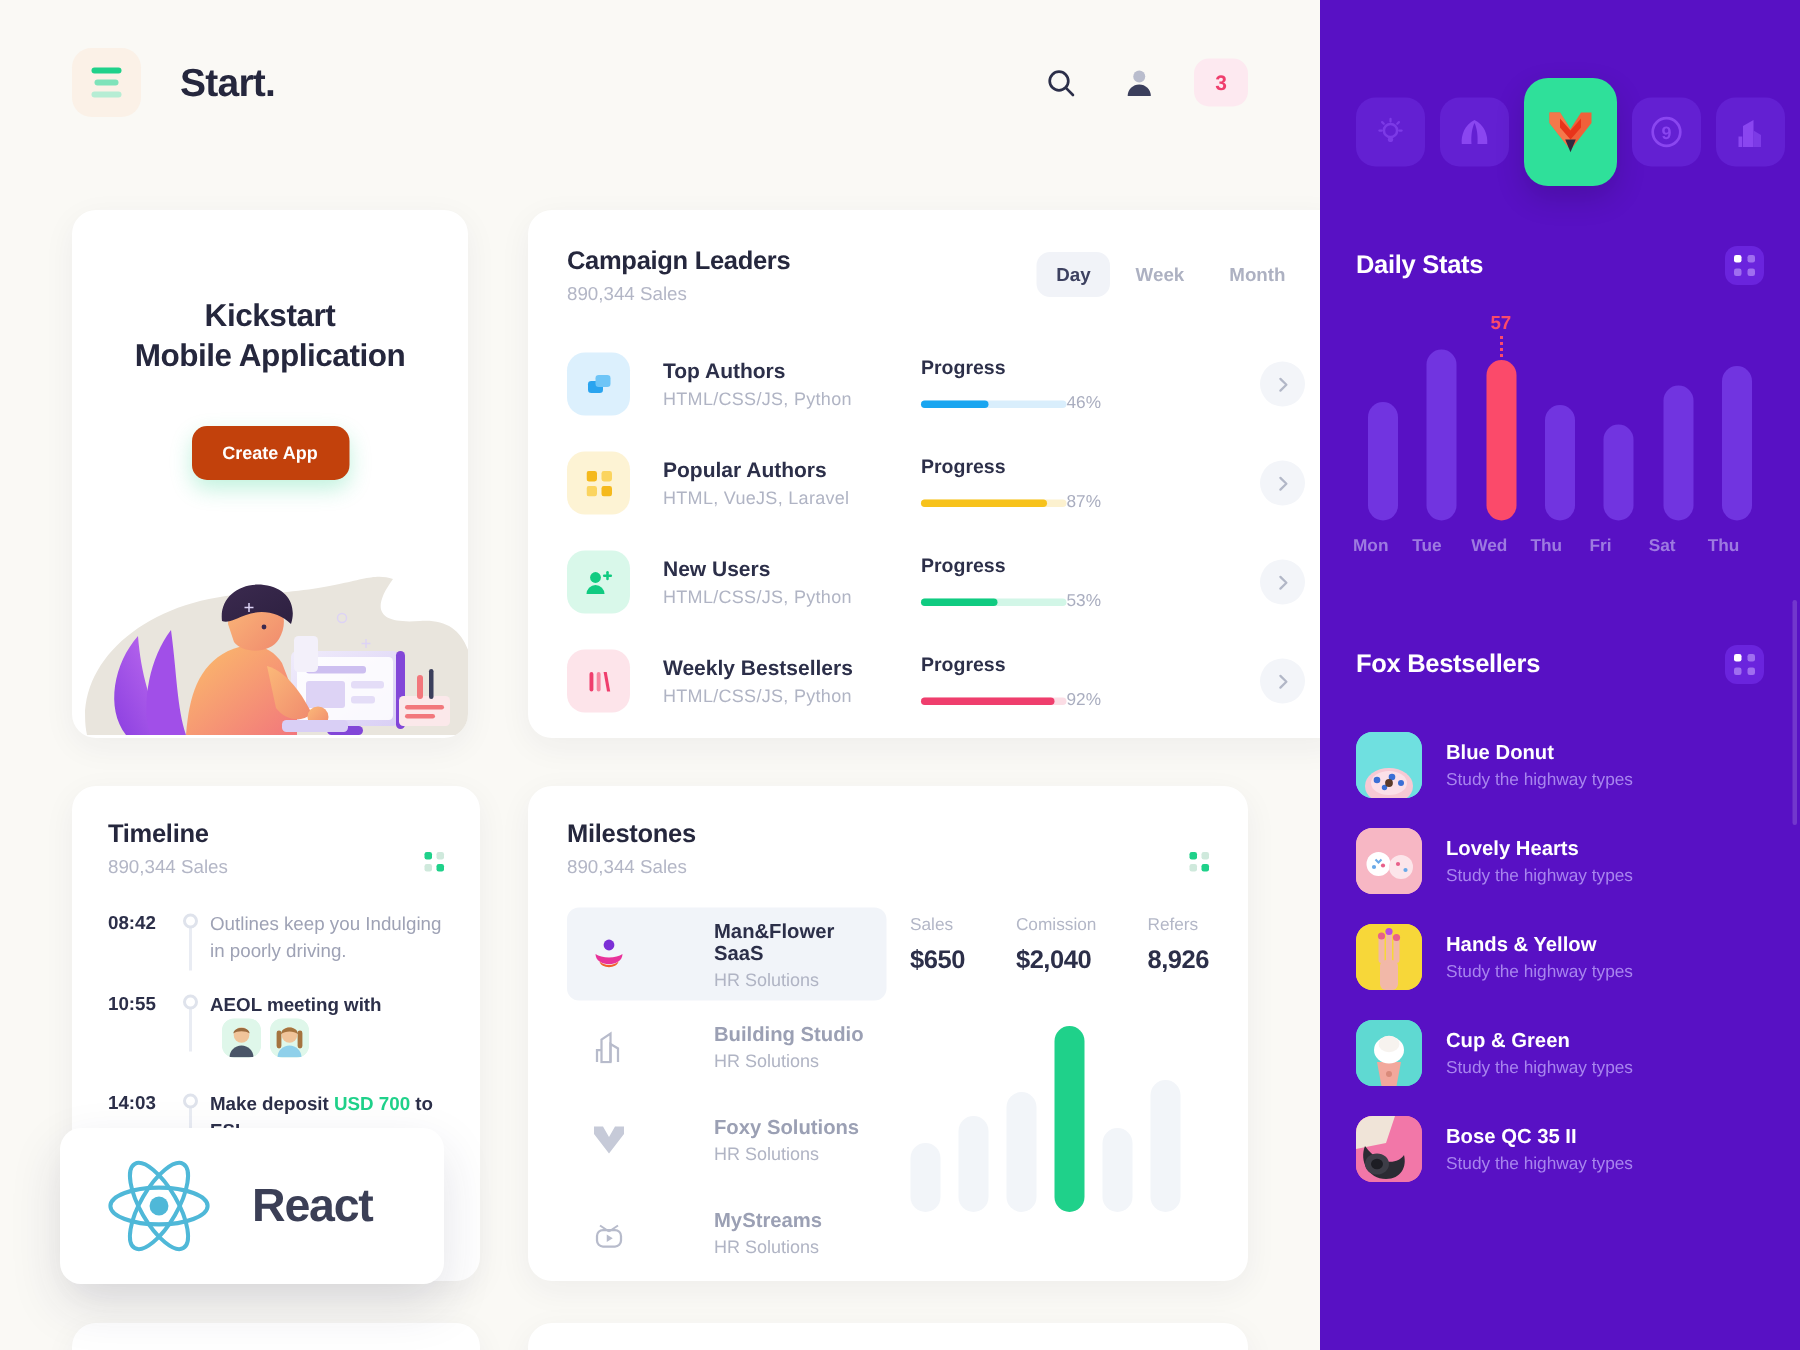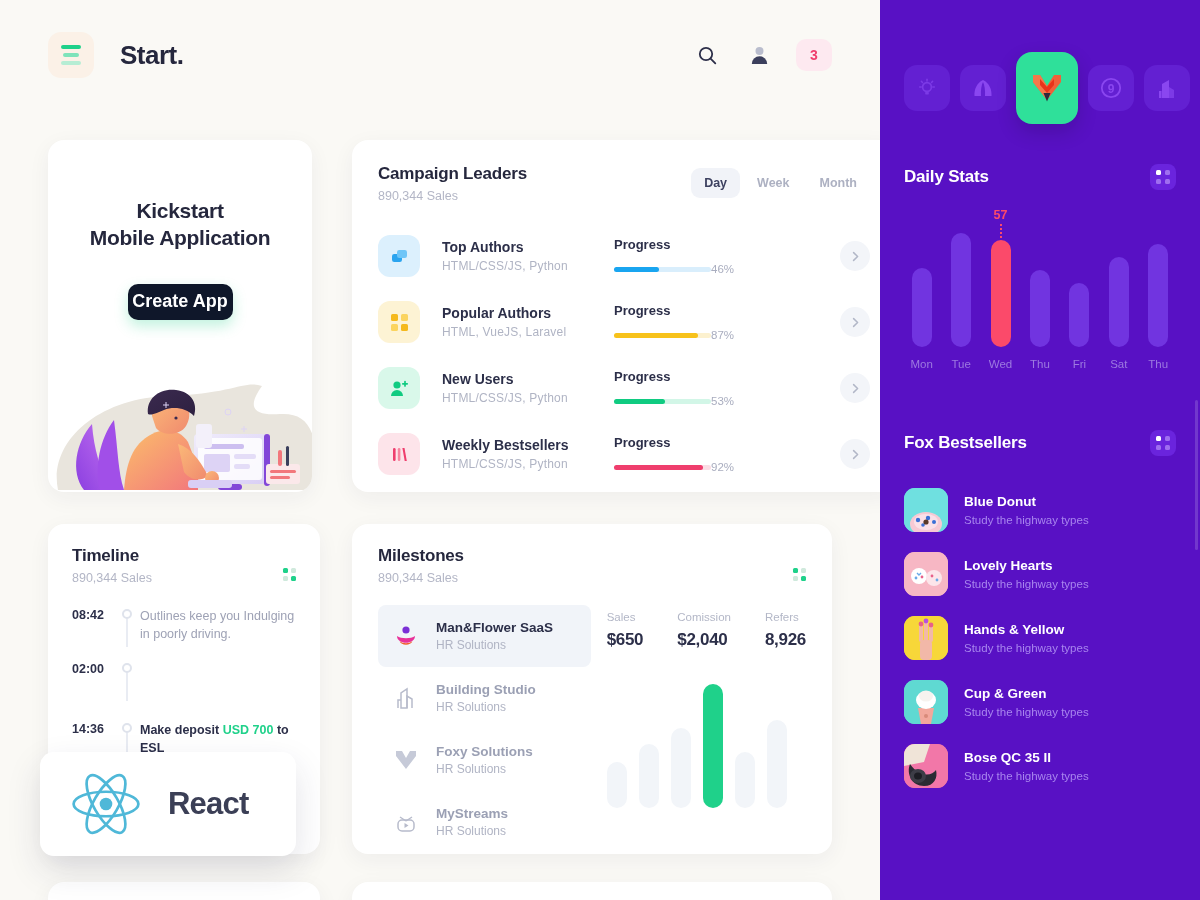--- a/index.html
+++ b/index.html
@@ -64,21 +64,21 @@
   .kickstart {
     position: absolute; left: 48px; top: 140px; width: 264px; height: 352px;
     overflow: hidden; text-align: center;
   }
   .ks-h {
     margin-top: 58px; font-size: 21px; font-weight: 700; line-height: 1.28; color: #25273d;
     letter-spacing: -0.3px;
   }
   .ks-btn {
     margin: 32px auto 0; width: 105px; height: 36px; border-radius: 10px;
-    background: #0f172a; color: #fff; font-size: 18px; font-weight: 700;
+    background: #c2410c; color: #fff; font-size: 12px; font-weight: 700;
     display: flex; align-items: center; justify-content: center; border: none;
     cursor: pointer; box-shadow: 0 6px 14px rgba(31,209,138,0.28);
   }
   .ks-illo { position: absolute; left: 0; bottom: 0; width: 272px; height: 120px; }
 
   
   .campaign {
     position: absolute; left: 352px; top: 140px; width: 544px; height: 352px;
     padding: 24px 26px;
   }
@@ -146,20 +146,21 @@
   .milestones {
     position: absolute; left: 352px; top: 524px; width: 480px; height: 330px;
     padding: 22px 26px; overflow: hidden;
   }
   .ms-head { display: flex; align-items: flex-start; }
   .ms-body { display: flex; margin-top: 20px; }
   .ms-left { width: 215px; }
   .ms-row {
     display: flex; align-items: center; height: 62px; padding-left: 14px;
     border-radius: 8px;
+    gap: 40px;
   }
   .ms-row.active { background: #f1f4f9; }
   .ms-ico { width: 28px; flex: none; display: flex; align-items: center; justify-content: center; }
   .ms-txt { margin-left: 16px; }
   .ms-name { font-size: 13.5px; font-weight: 700; color: #2c2f49; }
   .ms-name.muted { color: #9ba0b4; }
   .ms-sub { font-size: 12px; color: #b0b4c4; margin-top: 3px; }
   .ms-right { flex: 1; padding-left: 16px; }
   .ms-stats { display: flex; gap: 34px; padding-top: 6px; }
   .stat-k { font-size: 11.5px; color: #b3b7c7; }
@@ -208,21 +209,21 @@
   .dots-btn span.on { background: #ffffff; }
 
   .stats-chart {
     position: relative; margin: 26px 22px 0 22px; height: 160px;
   }
   .sc-bars { display: flex; align-items: flex-end; height: 131px; gap: 0; }
   .sc-col { flex: 1; display: flex; flex-direction: column; align-items: center; justify-content: flex-end; height: 131px; }
   .sc-bar { width: 20px; border-radius: 10px; background: #7134e0; }
   .sc-bar.hl { background: #fb4a6a; }
   .sc-labels { display: flex; margin-top: 11px; }
-  .sc-lab { flex: 1; text-align: center; font-size: 11.5px; font-weight: 400; color: #9d7ae0; }
+  .sc-lab { flex: 1; text-align: left; font-size: 11.5px; font-weight: 700; color: #9d7ae0; }
   .sc-callout {
     position: absolute; left: 0; top: 0; width: 100%; height: 100%; pointer-events: none;
   }
   .sc-val {
     position: absolute; font-size: 12.5px; font-weight: 700; color: #fb4a6a;
     transform: translateX(-50%);
   }
   .sc-stem {
     position: absolute; width: 0; border-left: 2px dotted #fb4a6a;
     transform: translateX(-50%);
@@ -478,28 +479,44 @@
       <div class="tl-list" id="tl-list">
           <div class="tl-row" style="margin-bottom: 16px;">
             <div class="tl-time">08:42</div>
             <div class="tl-dotcol">
               <div class="tl-line"></div>
               <div class="tl-dot"></div>
             </div>
             <div class="tl-body" style="width:168px"><span>Outlines keep you Indulging in poorly driving.</span></div>
           </div>
           <div class="tl-row" style="margin-bottom: 22px;">
-            <div class="tl-time">02:00</div>
+            <div class="tl-time">10:55</div>
             <div class="tl-dotcol">
               <div class="tl-line"></div>
               <div class="tl-dot"></div>
             </div>
+            <div class="tl-body strong" style="width:168px"><span>AEOL meeting with</span><span class="tl-avatars">
+                <span class="avatar"><svg width="26" height="26" viewBox="0 0 26 26">
+                    <rect width="26" height="26" rx="8" fill="#dff7ea"></rect>
+                    <path d="M5 26 a8 8 0 0 1 16 0z" fill="#4a5568"></path>
+                    <circle cx="13" cy="11" r="5.2" fill="#f0c49a"></circle>
+                    <path d="M7.6 10 C 7.6 5, 18.4 5, 18.4 10 C 16 8, 10 8, 7.6 10 Z" fill="#9a6b3f"></path>
+                  </svg></span>
+                <span class="avatar"><svg width="26" height="26" viewBox="0 0 26 26">
+                    <rect width="26" height="26" rx="8" fill="#dff7ea"></rect>
+                    <path d="M5 26 a8 8 0 0 1 16 0z" fill="#8fd0ea"></path>
+                    <rect x="4.4" y="8" width="3.2" height="12" rx="1.6" fill="#a5743f"></rect>
+                    <rect x="18.4" y="8" width="3.2" height="12" rx="1.6" fill="#a5743f"></rect>
+                    <circle cx="13" cy="11" r="5.2" fill="#f0c49a"></circle>
+                    <path d="M7.4 10.5 C 7.4 4.6, 18.6 4.6, 18.6 10.5 C 16 8, 10 8, 7.4 10.5 Z" fill="#a5743f"></path>
+                  </svg></span>
+              </span></div>
           </div>
           <div class="tl-row" style="margin-bottom: 22px;">
-            <div class="tl-time">14:36</div>
+            <div class="tl-time">14:03</div>
             <div class="tl-dotcol">
               <div class="tl-line"></div>
               <div class="tl-dot"></div>
             </div>
             <div class="tl-body strong" style="width:168px"><span>Make deposit </span><span class="tl-green">USD 700</span><span> to ESL</span></div>
           </div>
           <div class="tl-row" style="margin-bottom: 22px;">
             <div class="tl-time">16:50</div>
             <div class="tl-dotcol">
               <div class="tl-dot"></div>

